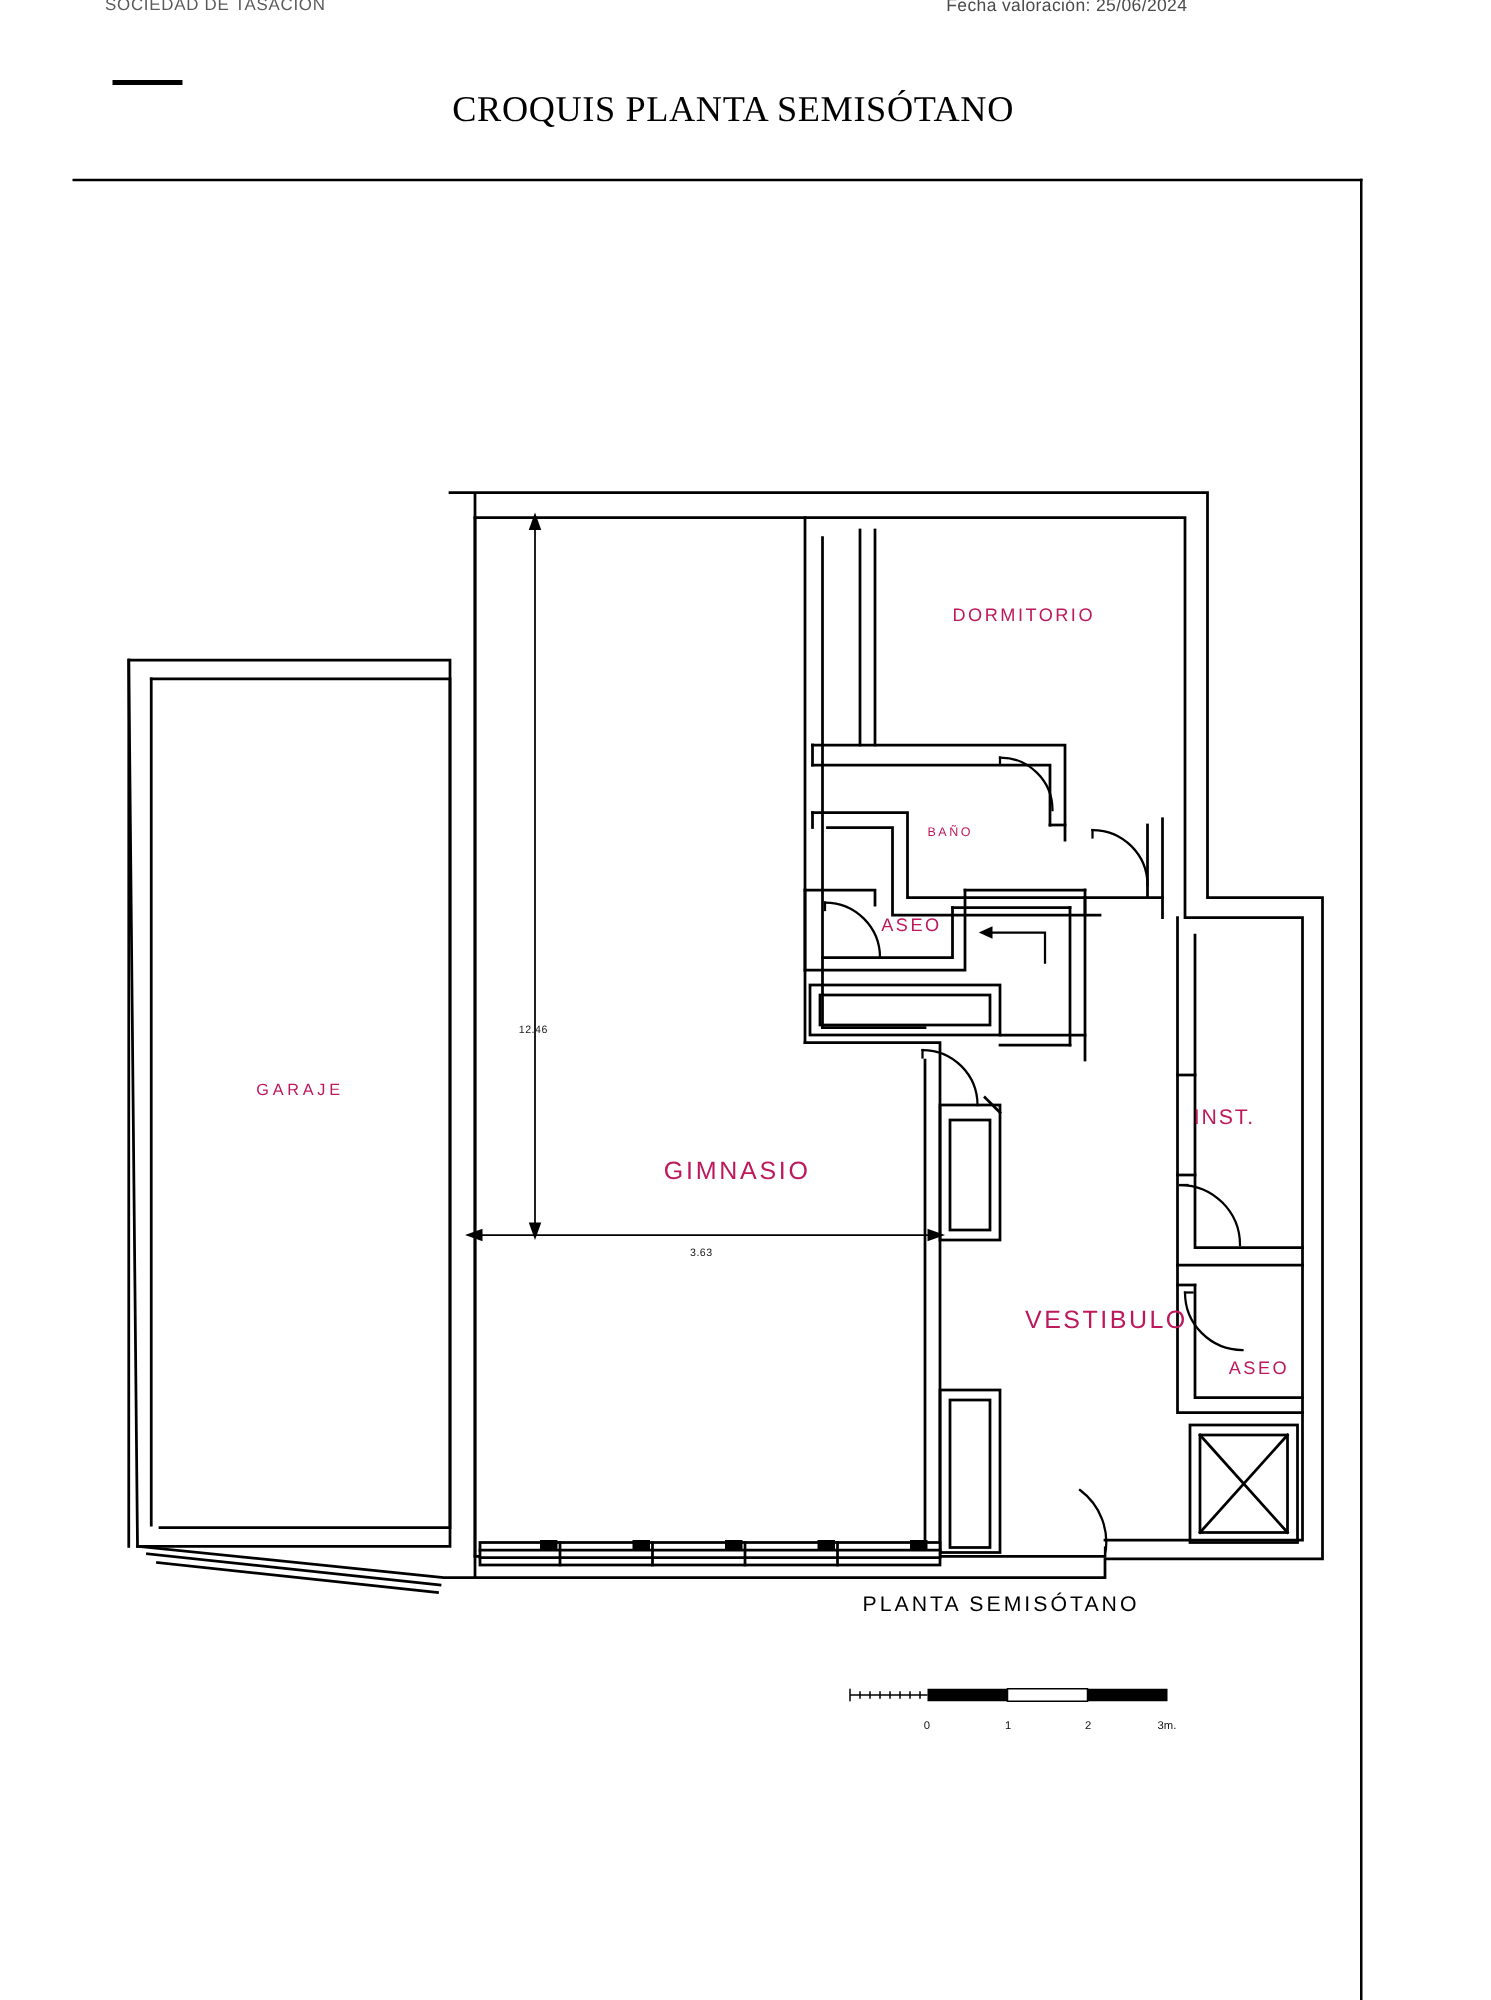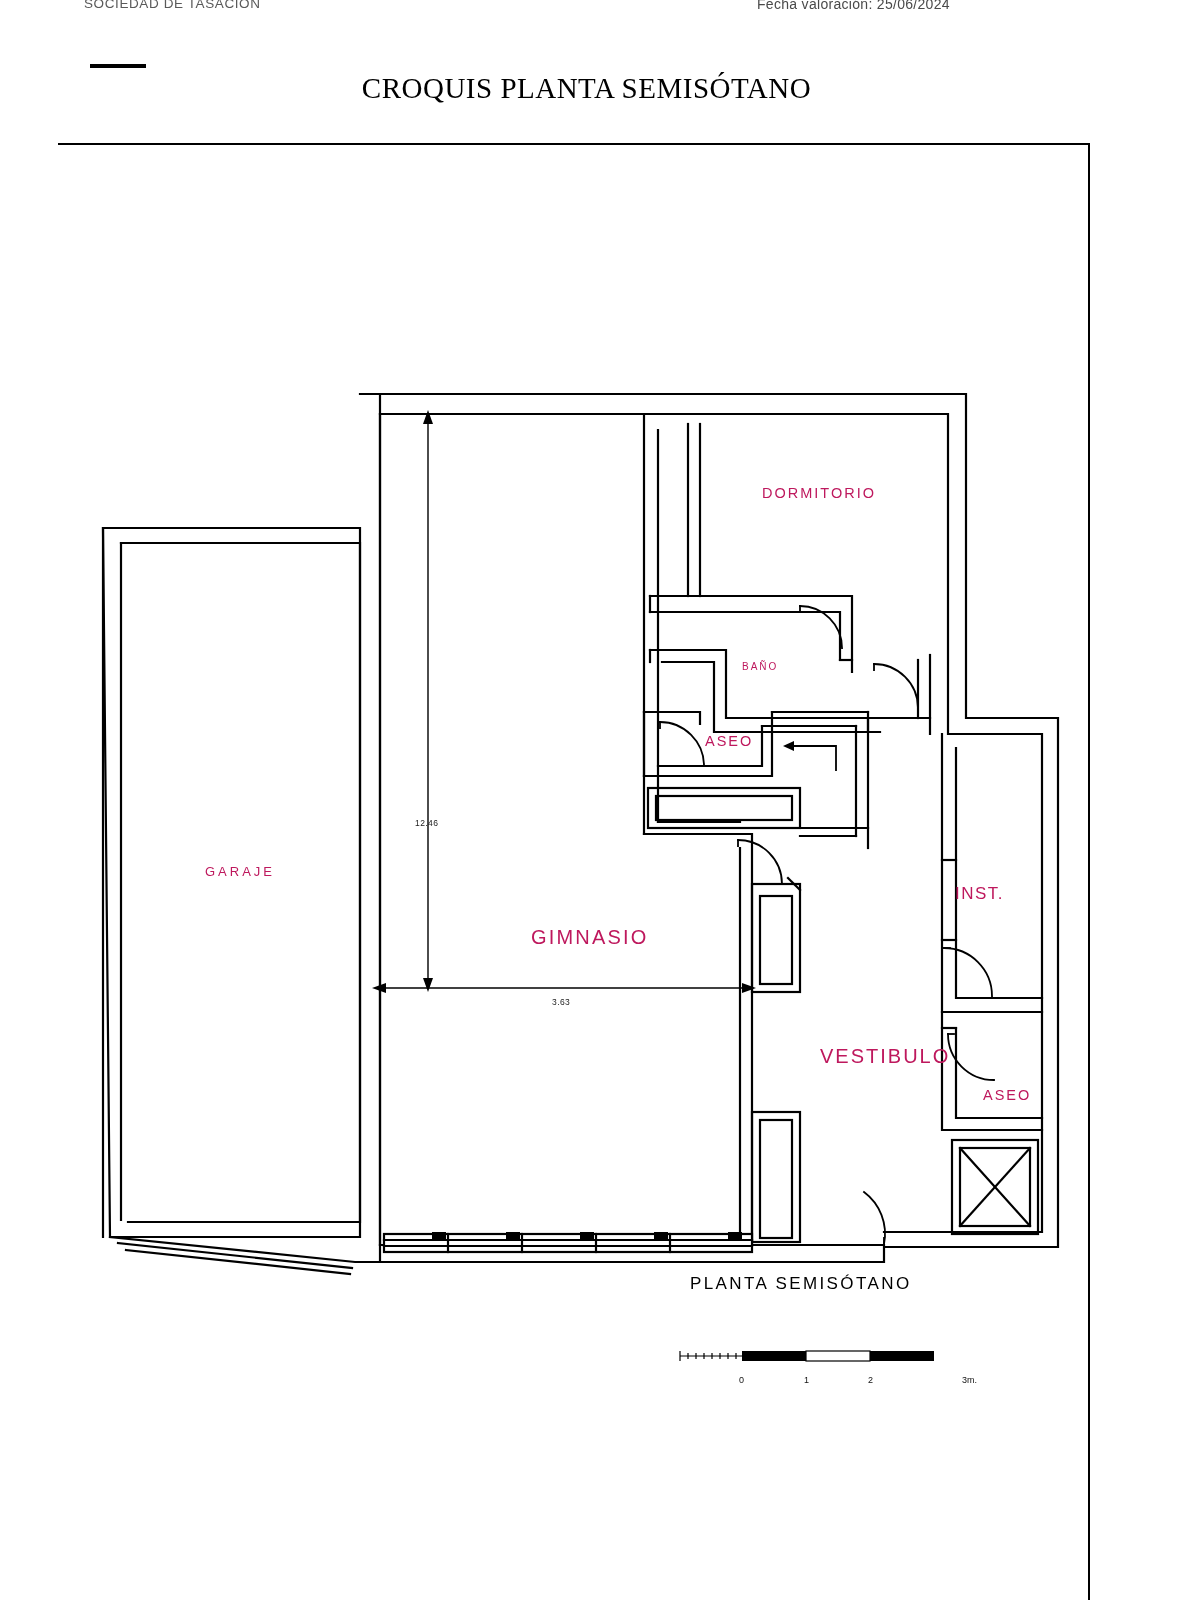--- a/index.html
+++ b/index.html
@@ -328,13 +328,13 @@
     <line x1="60" y1="11" x2="60" y2="17"></line>
   </g>
   <rect x="66" y="9" width="64" height="10" fill="#000"></rect>
   <rect x="130" y="9" width="64" height="10" fill="#fff" stroke="#000" stroke-width="1.2"></rect>
   <rect x="194" y="9" width="64" height="10" fill="#000"></rect>
 </svg>
 
 <div class="scale-num" style="left:739px; top:1375px;">0</div>
 <div class="scale-num" style="left:804px; top:1375px;">1</div>
 <div class="scale-num" style="left:868px; top:1375px;">2</div>
-<div class="scale-num" style="left:926px; top:1375px;margin-left:36px;">3m.</div>
+<div class="scale-num" style="left:926px; top:1375px;">3m.</div>
 
 </body></html>

